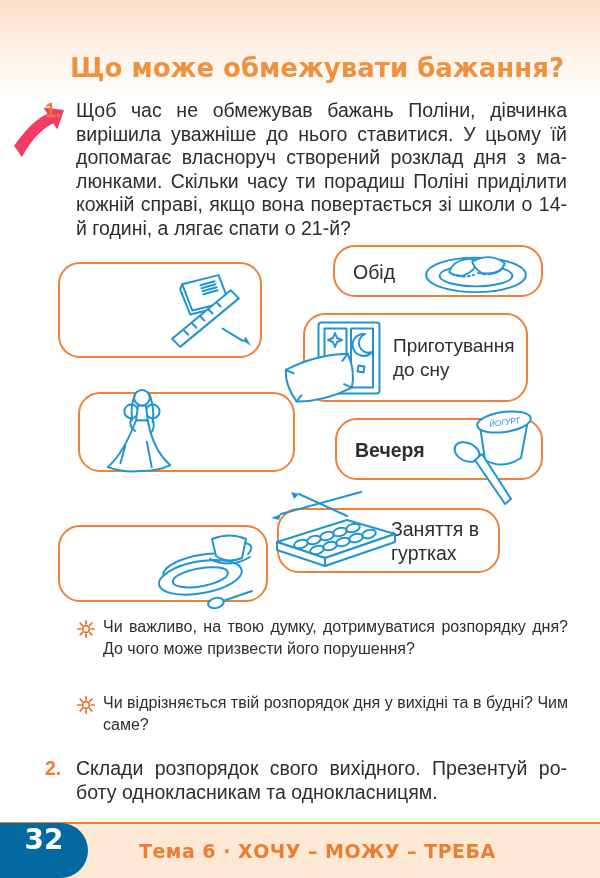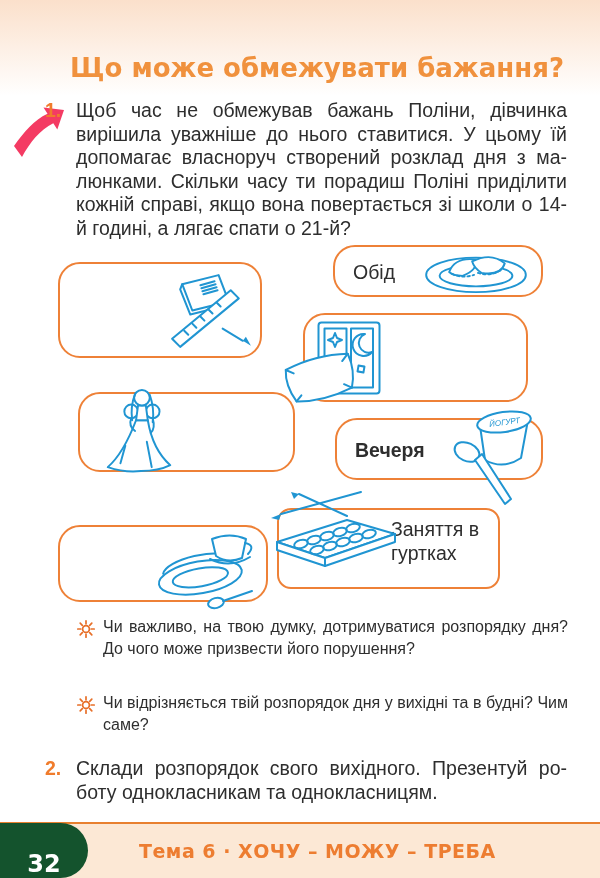--- a/index.html
+++ b/index.html
@@ -29,36 +29,36 @@
   #card-sleep{left:303px;top:313px;width:225px;height:89px;}
   #card-sleep .label{left:88px;top:19px;width:132px;font-size:19px;}
   #card-sleep .icon-window{left:11px;top:5px;width:66px;height:76px;}
   #card-sleep .icon-pillow{left:-22px;top:37px;width:74px;height:50px;transform:rotate(-12deg);}
   #card-freetime{left:78px;top:392px;width:217px;height:80px;}
   #card-freetime .label{left:90px;top:26px;}
   #card-freetime .icon{left:16px;top:-9px;width:86px;height:90px;}
   #card-dinner{left:335px;top:418px;width:208px;height:62px;}
   #card-dinner .label{left:18px;top:18px;font-weight:bold;}
   #card-dinner .icon{right:-8px;top:-14px;width:100px;height:108px;}
-  #card-clubs{left:277px;top:508px;width:223px;height:81px;border-radius:14px;}
+  #card-clubs{left:277px;top:508px;width:223px;height:65px;}
   #card-clubs .label{left:112px;top:7px;width:100px;}
   #card-clubs .icon{left:-10px;top:-20px;width:138px;height:96px;}
   #card-parents{left:58px;top:525px;width:210px;height:77px;}
   #card-parents .label{left:18px;top:14px;width:108px;}
   #card-parents .icon{right:-4px;top:0px;width:116px;height:88px;}
   .question{position:absolute;left:76px;width:492px;display:flex;}
   .q-sun{flex:0 0 20px;height:20px;margin-right:7px;margin-top:3px;}
   .q-text{flex:1;font-size:16px;line-height:22px;text-align:justify;hyphens:manual;}
   #question-1{top:616px;}
   #question-2{top:692px;}
   .footer-line{position:absolute;top:822px;left:0;width:600px;height:2.5px;background:#e8802f;}
   .footer-band{position:absolute;top:824px;left:0;width:600px;height:54px;background:#fce8d5;}
-  .page-tab{position:absolute;top:823px;left:0;width:88px;height:55px;background:#14532d;
-    border-radius:0 28px 28px 0;display:flex;align-items:flex-end;justify-content:center;
-    color:#ffffff;font-weight:bold;font-size:24px;font-family:"DejaVu Sans",sans-serif;}
+  .page-tab{position:absolute;top:823px;left:0;width:88px;height:55px;background:#0369a1;
+    border-radius:0 28px 28px 0;display:flex;align-items:flex-start;justify-content:center;
+    color:#ffffff;font-weight:bold;font-size:28px;font-family:"DejaVu Sans",sans-serif;}
   .footer-theme{position:absolute;top:824px;left:116px;height:54px;display:flex;align-items:center;
     color:#ed7d31;font-weight:bold;font-size:19px;letter-spacing:.5px;
     font-family:"DejaVu Sans",sans-serif;margin-left:23px;}
   svg{display:block;overflow:visible;}
   .blue{stroke:#2095d2;fill:none;stroke-width:2;stroke-linecap:round;stroke-linejoin:round;}
   .bluef{stroke:#2095d2;fill:#ffffff;stroke-width:2;stroke-linecap:round;stroke-linejoin:round;}
 </style>
 </head>
 <body>
 
@@ -93,20 +93,21 @@
     <ellipse class="blue" cx="56" cy="27" rx="52" ry="18"></ellipse>
     <ellipse class="blue" cx="56" cy="28" rx="38" ry="11"></ellipse>
     <path class="bluef" d="M28,24 Q34,8 56,11 Q58,22 42,28 Q32,28 28,24 Z"></path>
     <path class="bluef" d="M52,13 Q72,3 86,15 Q82,28 62,25 Q54,20 52,13 Z"></path>
     <path class="blue" d="M31,26 Q42,31 54,27" stroke-dasharray="2.5,3"></path>
     <path class="blue" d="M58,25 Q70,29 82,22" stroke-dasharray="2.5,3"></path>
   </svg>
 </div>
 
 <div class="card" id="card-sleep">
+  <span class="label">Приготування до сну</span>
   <svg class="icon icon-window" viewBox="0 0 66 76">
     <rect class="blue" x="2.5" y="2.5" width="61" height="71" rx="3"></rect>
     <rect class="blue" x="8.5" y="8.5" width="22" height="59"></rect>
     <rect class="blue" x="35" y="8.5" width="22" height="59"></rect>
     <path class="blue" d="M19,13 L21,18 L26,20 L21,22 L19,27 L17,22 L12,20 L17,18 Z" stroke-width="1.6"></path>
     <path class="blue" d="M49,14 A11,11 0 1,0 56,32 A9,9 0 1,1 49,14 Z"></path>
     <rect class="blue" x="42" y="46" width="6" height="6" transform="rotate(10 45 49)" stroke-width="1.6"></rect>
   </svg>
   <svg class="icon icon-pillow" viewBox="0 0 74 50">
     <path class="bluef" d="M5,11 Q37,2 69,8 Q73,26 66,42 Q35,50 9,44 Q1,26 5,11 Z"></path>

